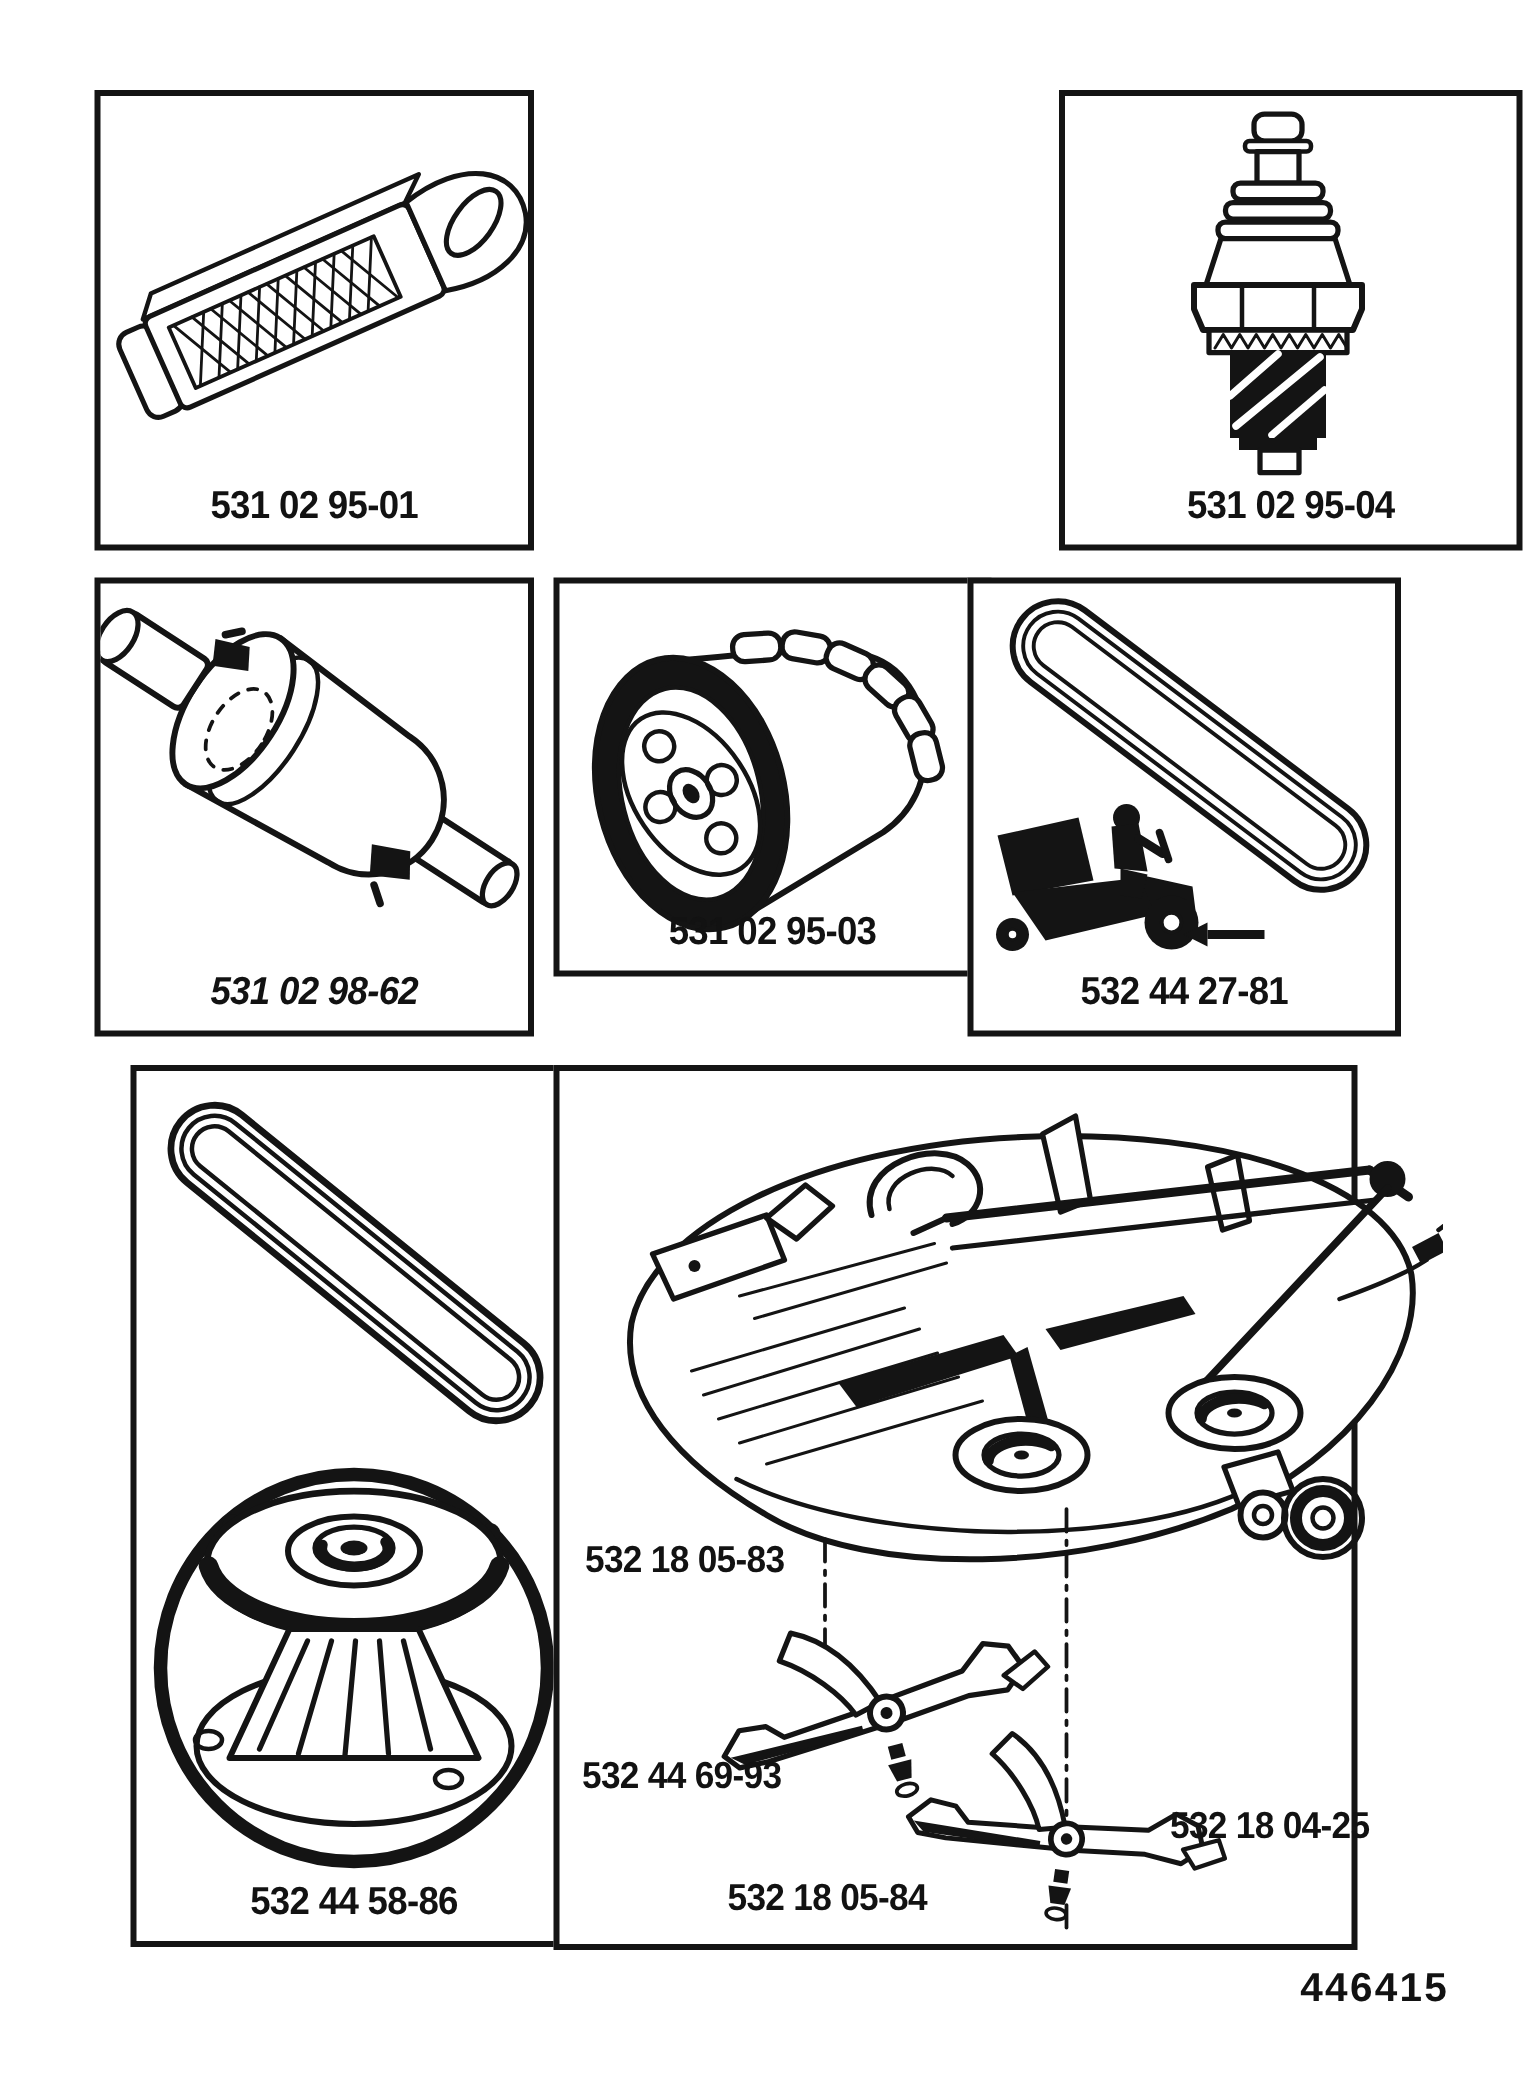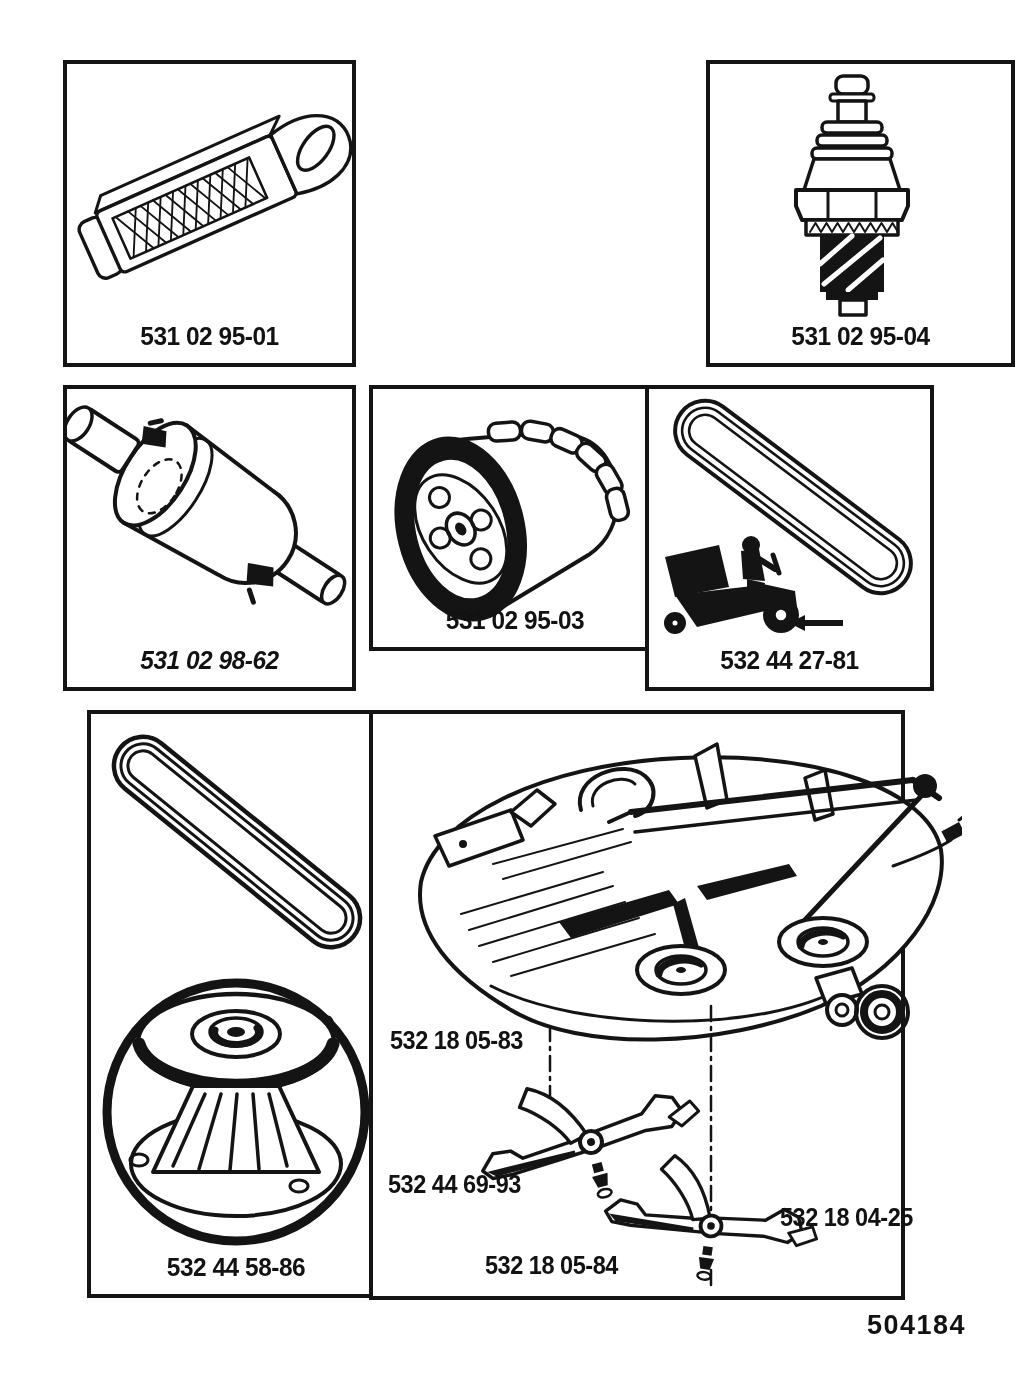--- a/index.html
+++ b/index.html
@@ -298,14 +298,14 @@
 
       <use href="#blade" transform="translate(218,428) rotate(-15)"></use>
       <use href="#blade" transform="translate(338,512) rotate(8) scale(0.95)"></use>
     </svg>
     <div class="pn deck-label l1">532 18 05-83</div>
     <div class="pn deck-label l2">532 44 69-93</div>
     <div class="pn deck-label l3">532 18 05-84</div>
     <div class="pn deck-label l4">532 18 04-25</div>
   </section>
 
-  <div class="page-code">504184</div>
+  <div class="page-code">446415</div>
 </div>
 
 </body></html>

